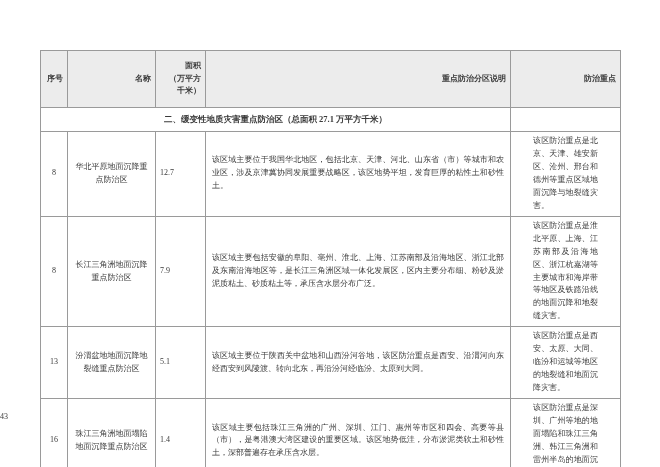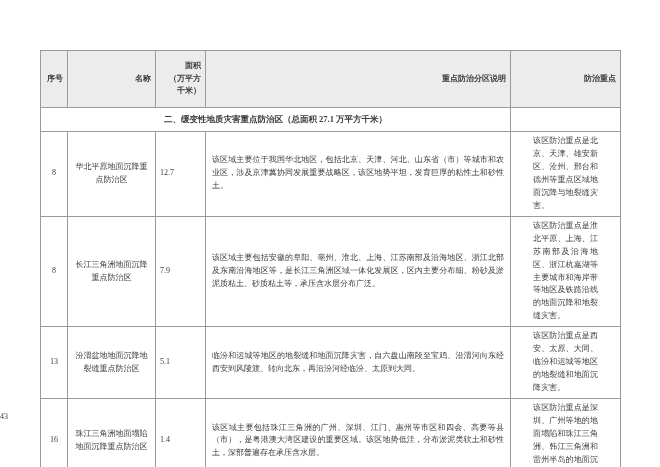--- a/index.html
+++ b/index.html
@@ -104,21 +104,21 @@
     <td class="c-name">长江三角洲地面沉降重点防治区</td>
     <td class="c-area">7.9</td>
     <td class="c-desc">该区域主要包括安徽的阜阳、亳州、淮北、上海、江苏南部及沿海地区、浙江北部及东南沿海地区等，是长江三角洲区域一体化发展区，区内主要分布细、粉砂及淤泥质粘土、砂质粘土等，承压含水层分布广泛。</td>
     <td class="c-focus">该区防治重点是淮北平原、上海、江苏南部及沿海地区、浙江杭嘉湖等主要城市和海岸带等地区及铁路沿线的地面沉降和地裂缝灾害。</td>
   </tr>
 
   <tr class="data-row">
     <td class="c-no">13</td>
     <td class="c-name">汾渭盆地地面沉降地裂缝重点防治区</td>
     <td class="c-area">5.1</td>
-    <td class="c-desc">临汾和运城等地区的地裂缝和地面沉降灾害，自六盘山南段至宝鸡、沿渭河向东经西安到风陵渡、转向北东，再沿汾河经临汾、太原到大同。</td>
+    <td class="c-desc">该区域主要位于陕西关中盆地和山西汾河谷地，该区防治重点是西安、沿渭河向东经西安到风陵渡、转向北东，再沿汾河经临汾、太原到大同。</td>
     <td class="c-focus">该区防治重点是西安、太原、大同、临汾和运城等地区的地裂缝和地面沉降灾害。</td>
   </tr>
 
   <tr class="data-row">
     <td class="c-no">16</td>
     <td class="c-name">珠江三角洲地面塌陷地面沉降重点防治区</td>
     <td class="c-area">1.4</td>
     <td class="c-desc">该区域主要包括珠江三角洲的广州、深圳、江门、惠州等市区和四会、高要等县（市），是粤港澳大湾区建设的重要区域。该区地势低洼，分布淤泥类软土和砂性土，深部普遍存在承压含水层。</td>
     <td class="c-focus">该区防治重点是深圳、广州等地的地面塌陷和珠江三角洲、韩江三角洲和雷州半岛的地面沉降灾害。</td>
   </tr>

